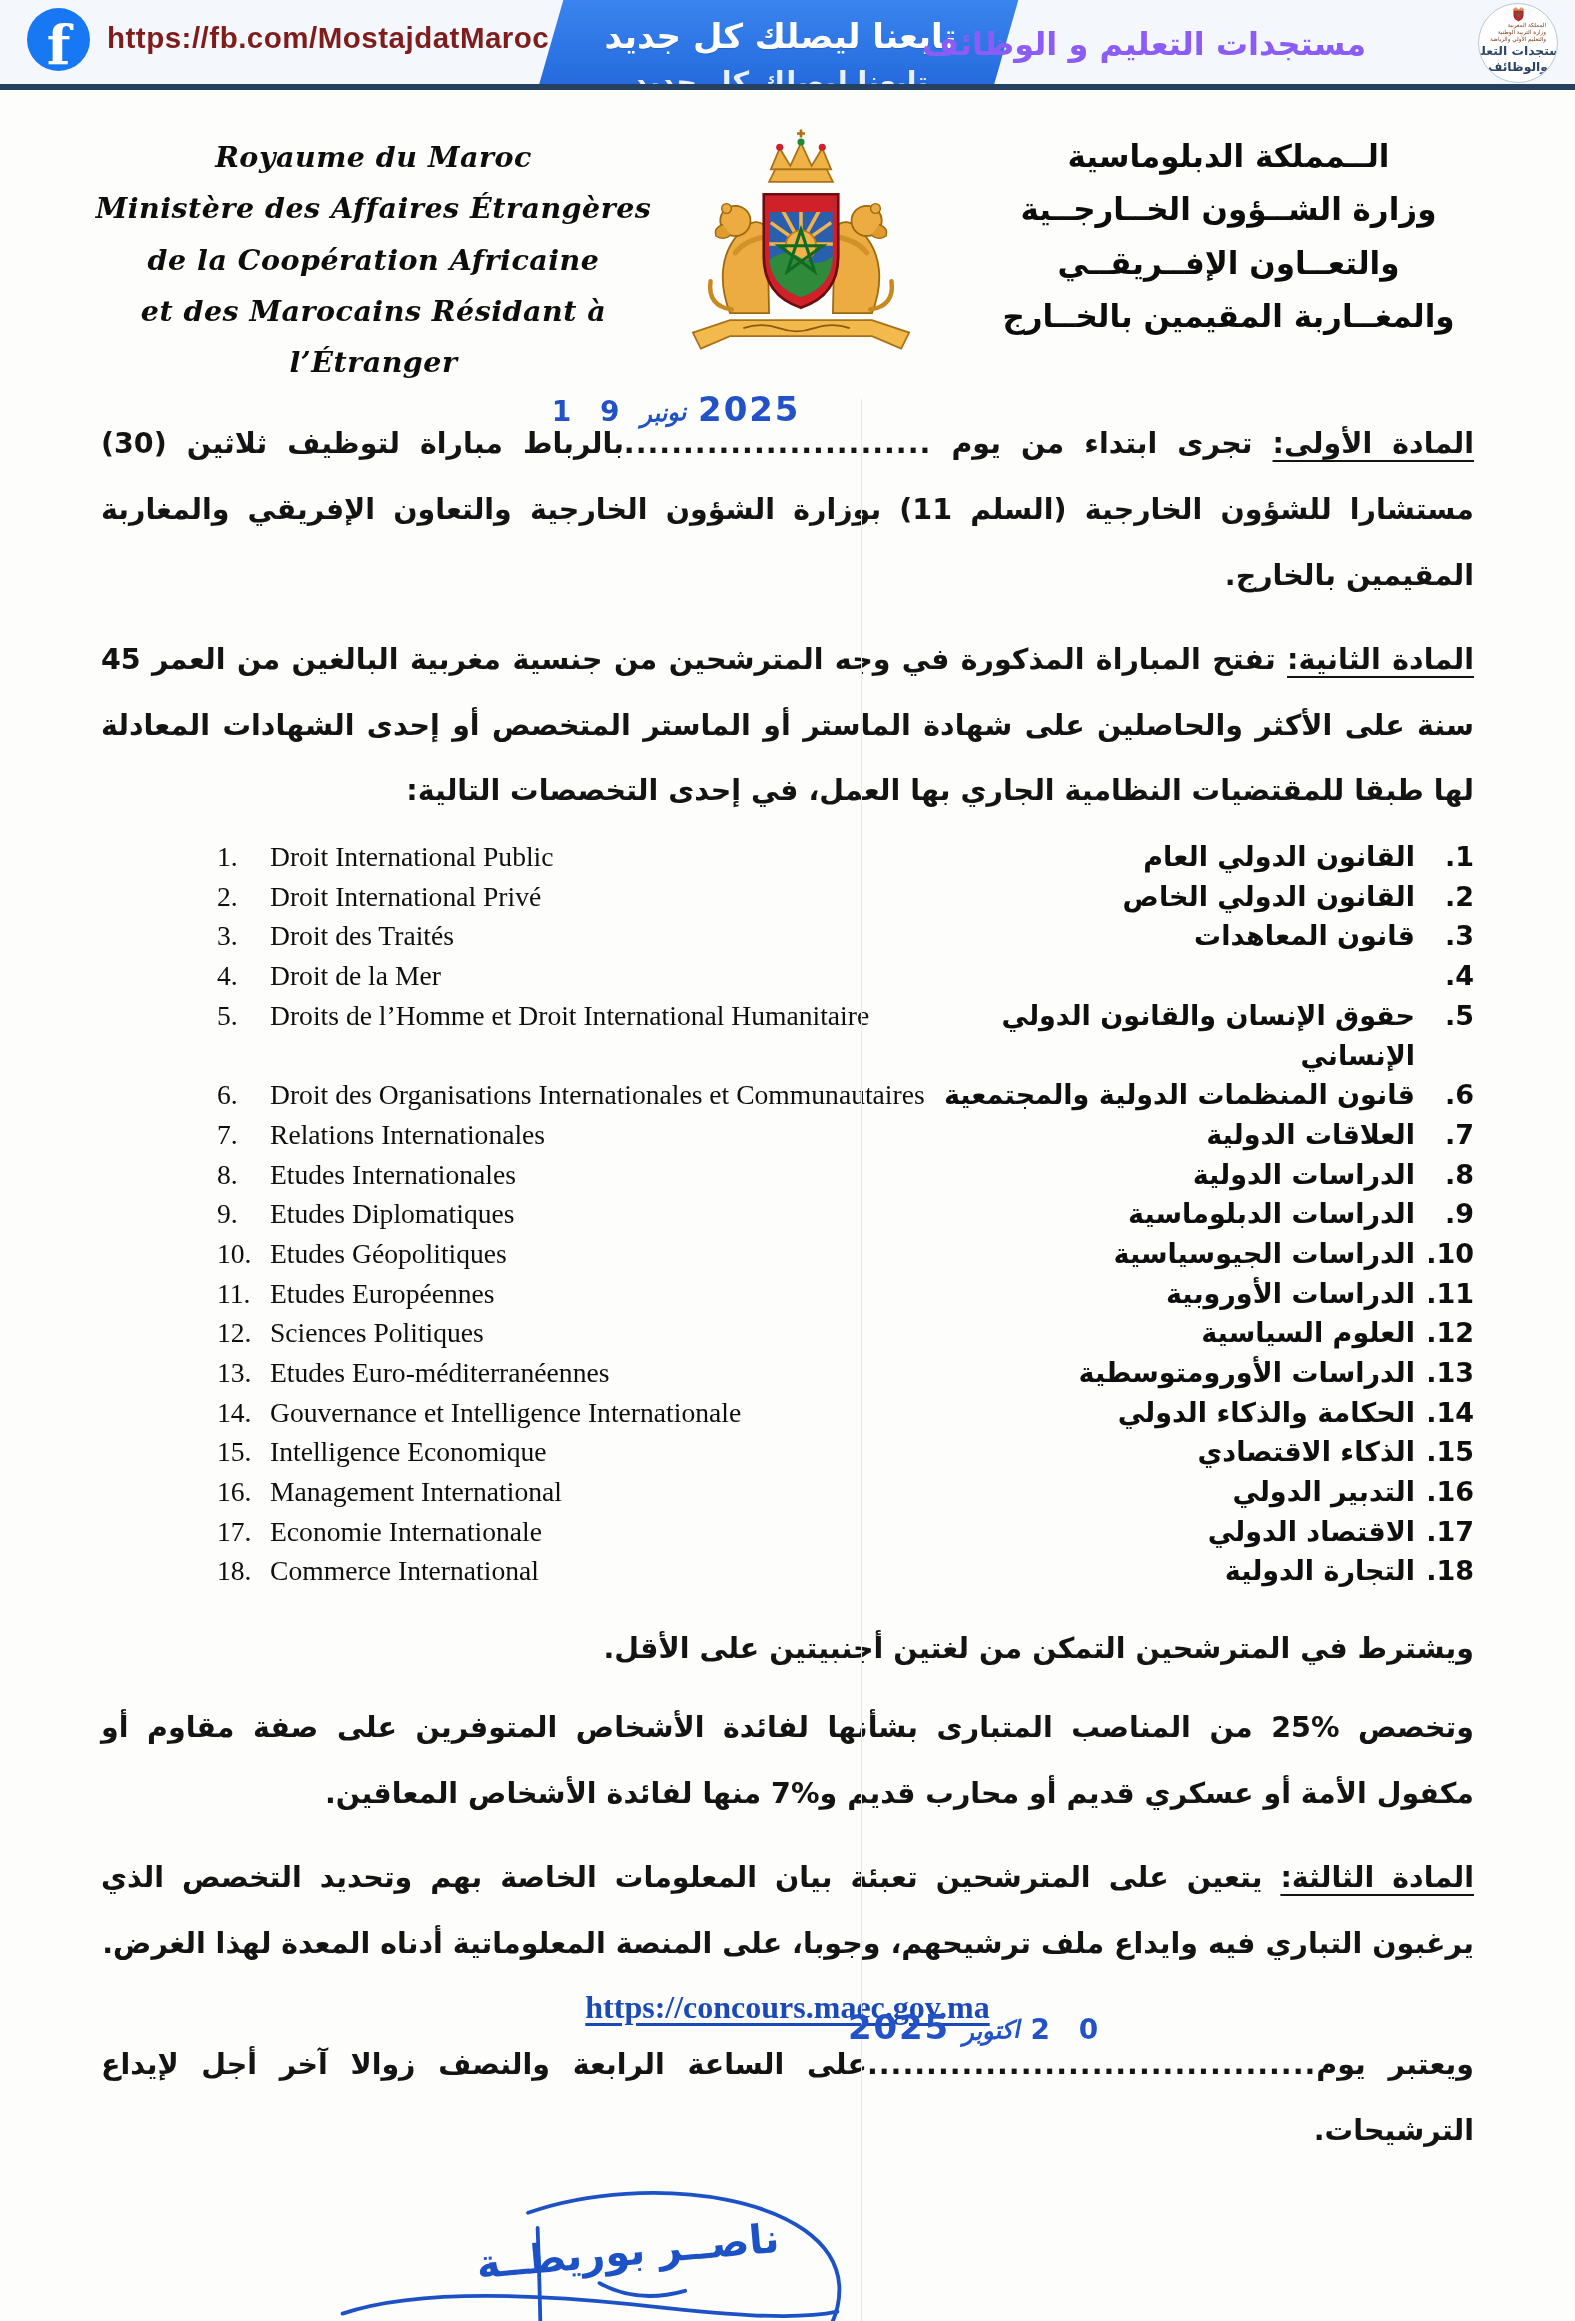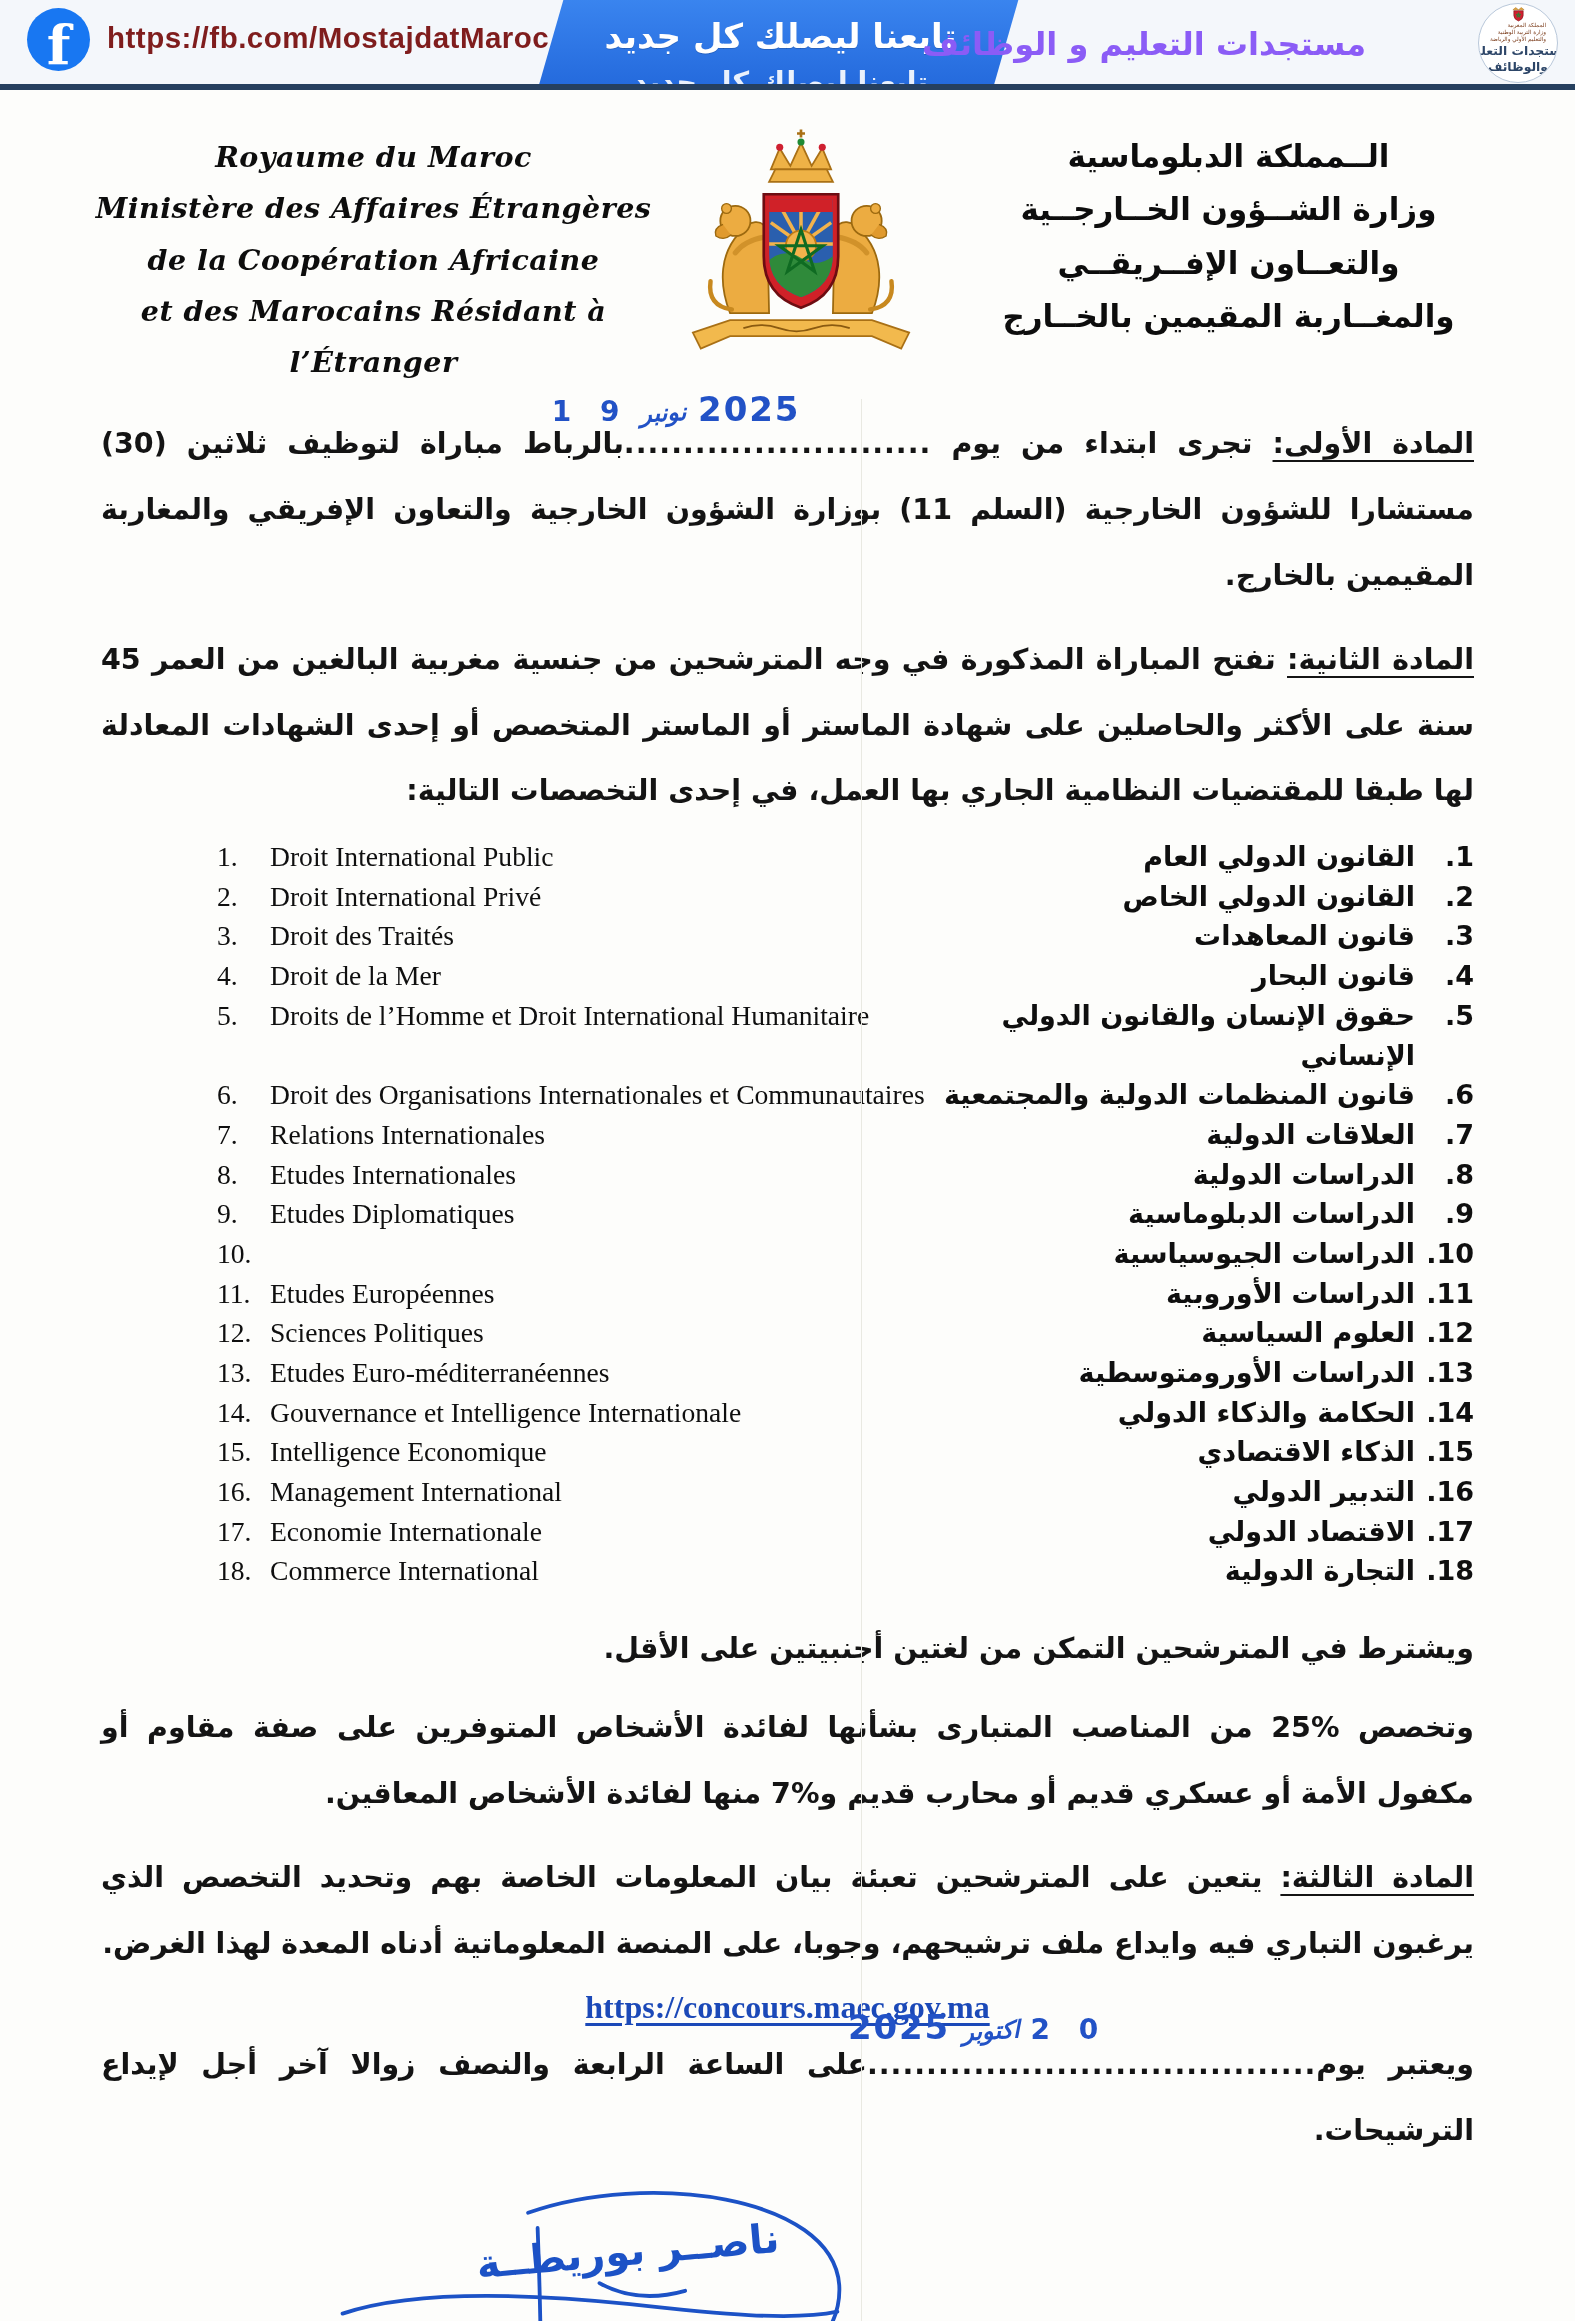--- a/index.html
+++ b/index.html
@@ -212,21 +212,20 @@
     </div>
   </div>
 
   <div class="spec-row">
     <div class="spec-fr">
       <span class="num-fr">4.</span>
       <span class="txt-fr">Droit de la Mer</span>
     </div>
     <div class="spec-ar">
       <span class="num-ar">4.</span>
-      <span class="txt-ar">قانون البحار</span>
     </div>
   </div>
 
   <div class="spec-row">
     <div class="spec-fr">
       <span class="num-fr">5.</span>
       <span class="txt-fr">Droits de l’Homme et Droit International Humanitaire</span>
     </div>
     <div class="spec-ar">
       <span class="num-ar">5.</span>
@@ -274,20 +273,21 @@
     </div>
     <div class="spec-ar">
       <span class="num-ar">9.</span>
       <span class="txt-ar">الدراسات الدبلوماسية</span>
     </div>
   </div>
 
   <div class="spec-row">
     <div class="spec-fr">
       <span class="num-fr">10.</span>
+      <span class="txt-fr">Etudes Géopolitiques</span>
     </div>
     <div class="spec-ar">
       <span class="num-ar">10.</span>
       <span class="txt-ar">الدراسات الجيوسياسية</span>
     </div>
   </div>
 
   <div class="spec-row">
     <div class="spec-fr">
       <span class="num-fr">11.</span>

